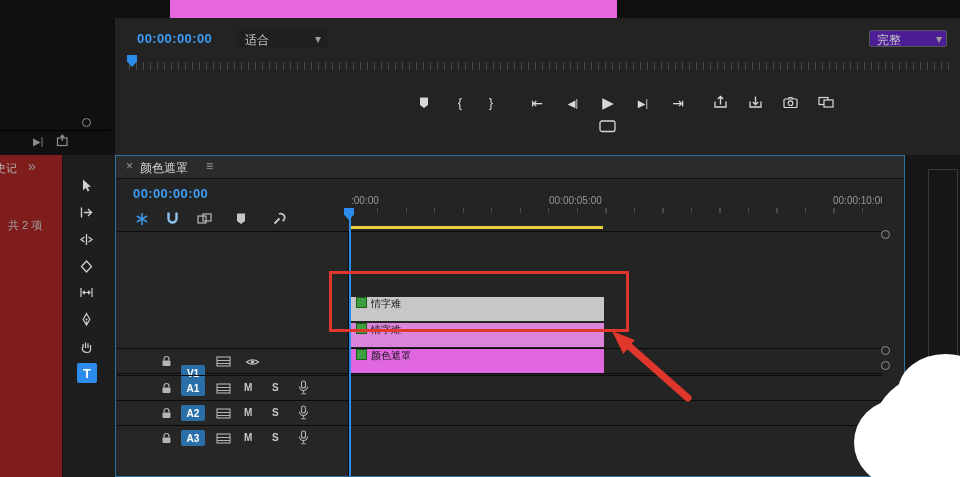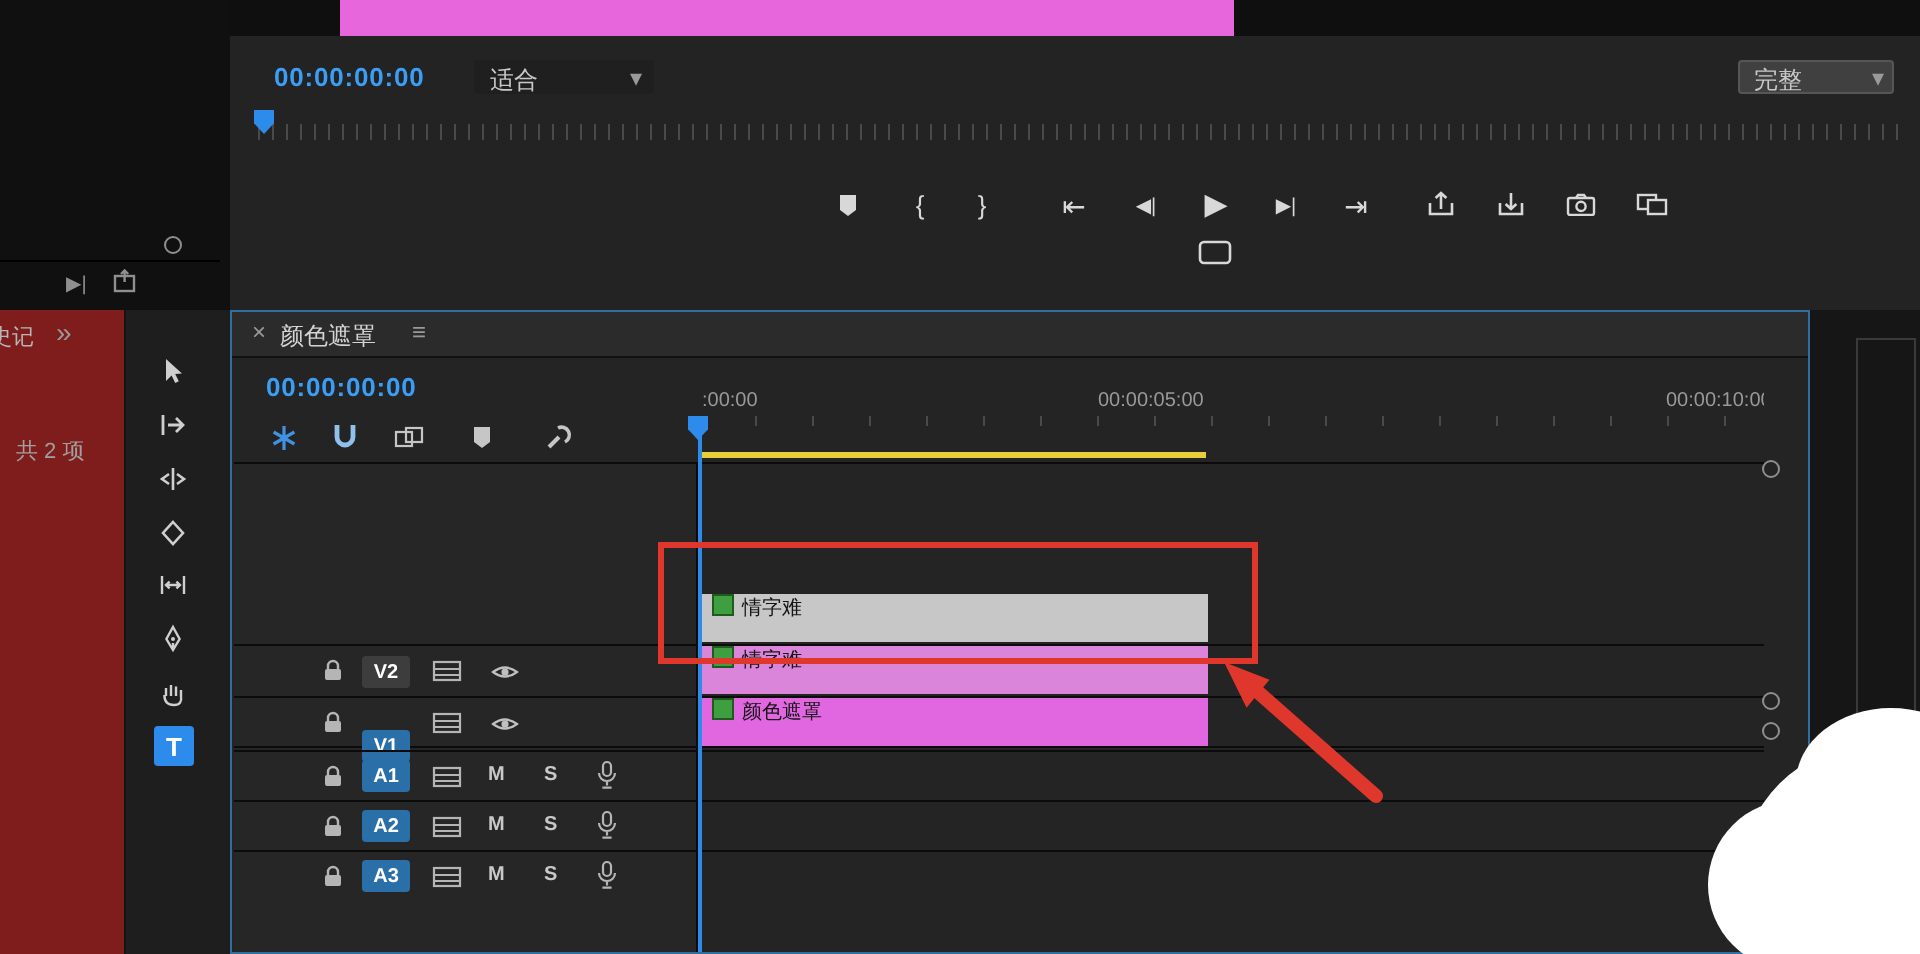--- a/index.html
+++ b/index.html
@@ -46,21 +46,21 @@
     <div class="abs" style="left:0;top:0;width:845px;height:18px;background:#0f0f0f;"></div>
     <div class="abs" style="left:55px;top:0;width:447px;height:18px;background:#e866dc;"></div>
 
     <span class="abs tc" style="left:22px;top:31px;">00:00:00:00</span>
 
     <div class="abs" style="left:122px;top:30px;width:90px;height:17px;background:#1f1f1f;border-radius:2px;color:#c8c8c8;font-size:12px;">
       <span class="abs" style="left:8px;top:2px;">适合</span>
       <span class="abs" style="right:6px;top:2px;color:#9a9a9a;">▾</span>
     </div>
 
-    <div class="abs" style="left:754px;top:30px;width:78px;height:17px;background:#404040;border:1px solid #565656;border-radius:2px;color:#c8c8c8;font-size:12px;box-sizing:border-box;">
+    <div class="abs" style="left:754px;top:30px;width:78px;height:17px;background:#4c1d95;border:1px solid #565656;border-radius:2px;color:#c8c8c8;font-size:12px;box-sizing:border-box;">
       <span class="abs" style="left:7px;top:1px;">完整</span>
       <span class="abs" style="right:4px;top:1px;color:#9a9a9a;">▾</span>
     </div>
 
     <div class="abs ticks-fine" style="left:14px;top:62px;width:822px;height:8px;"></div>
     <div class="pent" style="left:12px;top:55px;"></div>
 
     <svg class="abs" style="left:303px;top:96px;" width="12" height="13">
       <path d="M2,1.5 h8 v7.5 l-4,3 l-4,-3 z" fill="#d8d8d8"></path>
     </svg>
@@ -161,35 +161,20 @@
     </div>
 
     <div class="abs" style="left:1px;top:75px;width:231px;height:245px;background:#262626;"></div>
     <div class="abs rowline" style="top:75px;"></div>
     <div class="abs" style="left:232px;top:75px;width:1px;height:245px;background:#0a0a0a;"></div>
     <div class="abs rowline" style="top:217px;"></div>
 
     <div class="abs" style="left:235px;top:70px;width:252px;height:3px;background:#e8cf3a;"></div>
 
 
-    <div class="trow" style="top:166px;height:26px;">
-      <svg class="abs" style="left:44px;top:6px;" width="11" height="13">
-        <path d="M3,5.5 V4 a2.5,2.5 0 0 1 5,0 V5.5" fill="none" stroke="#b5b5b5" stroke-width="1.2"></path>
-        <rect x="1.5" y="5.5" width="8" height="5.5" rx="1" fill="#b5b5b5"></rect>
-      </svg>
-      <div class="chip gray" style="left:64px;top:5px;">V2</div>
-      <svg class="abs" style="left:99px;top:7px;" width="15" height="11">
-        <rect x="1" y="1" width="13" height="9" fill="none" stroke="#b5b5b5" stroke-width="1.1"></rect>
-        <path d="M1,4.5 h13 M1,7.5 h13" stroke="#b5b5b5" stroke-width="1"></path>
-      </svg>
-      <svg class="abs" style="left:128px;top:8px;" width="15" height="10">
-        <path d="M1.5,5 Q7.5,0.5 13.5,5 Q7.5,9.5 1.5,5 Z" fill="none" stroke="#c0c0c0" stroke-width="1.1"></path>
-        <circle cx="7.5" cy="5" r="1.8" fill="#c0c0c0"></circle>
-      </svg>
-    </div>
 
     <div class="trow" style="top:192px;height:26px;">
       <svg class="abs" style="left:44px;top:6px;" width="11" height="13">
         <path d="M3,5.5 V4 a2.5,2.5 0 0 1 5,0 V5.5" fill="none" stroke="#b5b5b5" stroke-width="1.2"></path>
         <rect x="1.5" y="5.5" width="8" height="5.5" rx="1" fill="#b5b5b5"></rect>
       </svg>
       <div class="chip blue" style="left:64px;top:16px;">V1</div>
       <svg class="abs" style="left:99px;top:7px;" width="15" height="11">
         <rect x="1" y="1" width="13" height="9" fill="none" stroke="#b5b5b5" stroke-width="1.1"></rect>
         <path d="M1,4.5 h13 M1,7.5 h13" stroke="#b5b5b5" stroke-width="1"></path>

